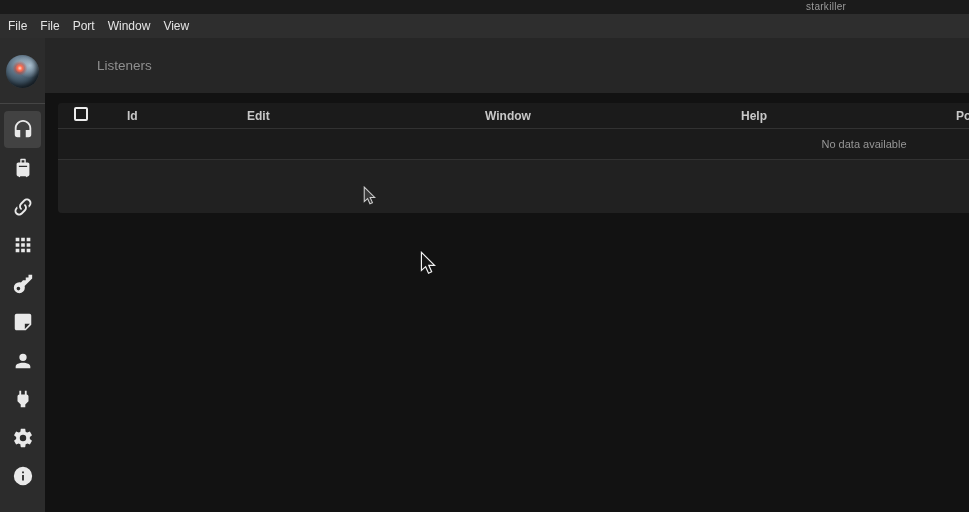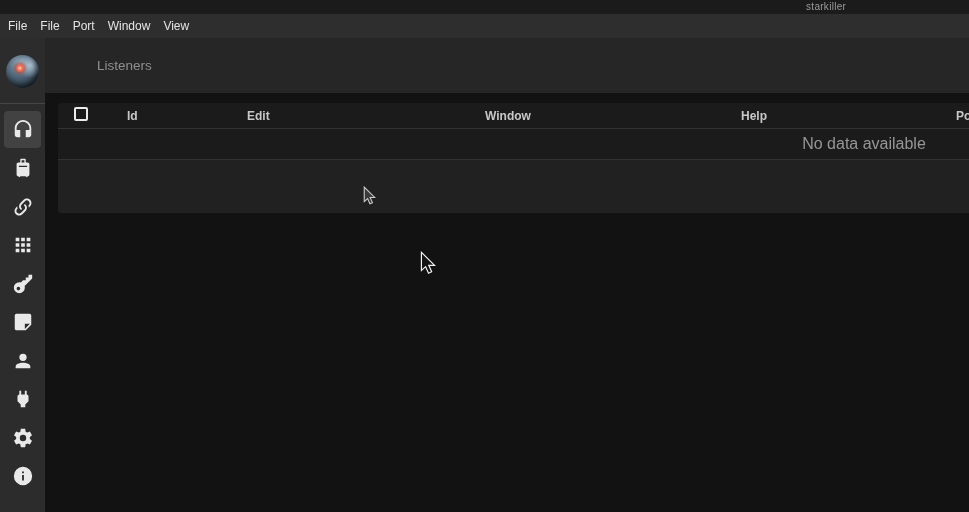--- a/index.html
+++ b/index.html
@@ -45,21 +45,21 @@
   .card { position:absolute; left:13px; right:0; top:10px; height:110px; background:#1c1c1c; border-radius:4px 0 0 4px; overflow:hidden; }
   .thead { position:relative; height:26px; background:#1b1b1b; border-bottom:1px solid rgba(255,255,255,0.10); }
   .checkbox { position:absolute; left:16px; top:4px; width:14px; height:14px; border:2px solid #ececec; border-radius:2px; background:transparent; cursor:pointer; }
   .th { position:absolute; top:50%; transform:translateY(-50%); font-size:12px; font-weight:700; color:#c8c8c8; white-space:nowrap; cursor:pointer; }
   .th-id     { left:69px; }
   .th-name   { left:189px; }
   .th-module { left:427px; }
   .th-host   { left:683px; }
   .th-port   { left:898px; }
   .empty-row { position:relative; height:31px; background:#1b1b1b; border-bottom:1px solid rgba(255,255,255,0.10); }
-  .no-data { position:absolute; left:806px; top:50%; transform:translate(-50%,-50%); font-size:16px; color:#969696; white-space:nowrap; }
+  .no-data { position:absolute; left:806px; top:50%; transform:translate(-50%,-50%); font-size:11px; color:#969696; white-space:nowrap; }
   .tfoot { height:53px; background:#212121; }
 
   
   .cursor { position:absolute; pointer-events:none; }
   .cursor-1 { left:363px; top:186px; }
   .cursor-2 { left:420px; top:251px; }
 </style>
 </head>
 <body>
 

